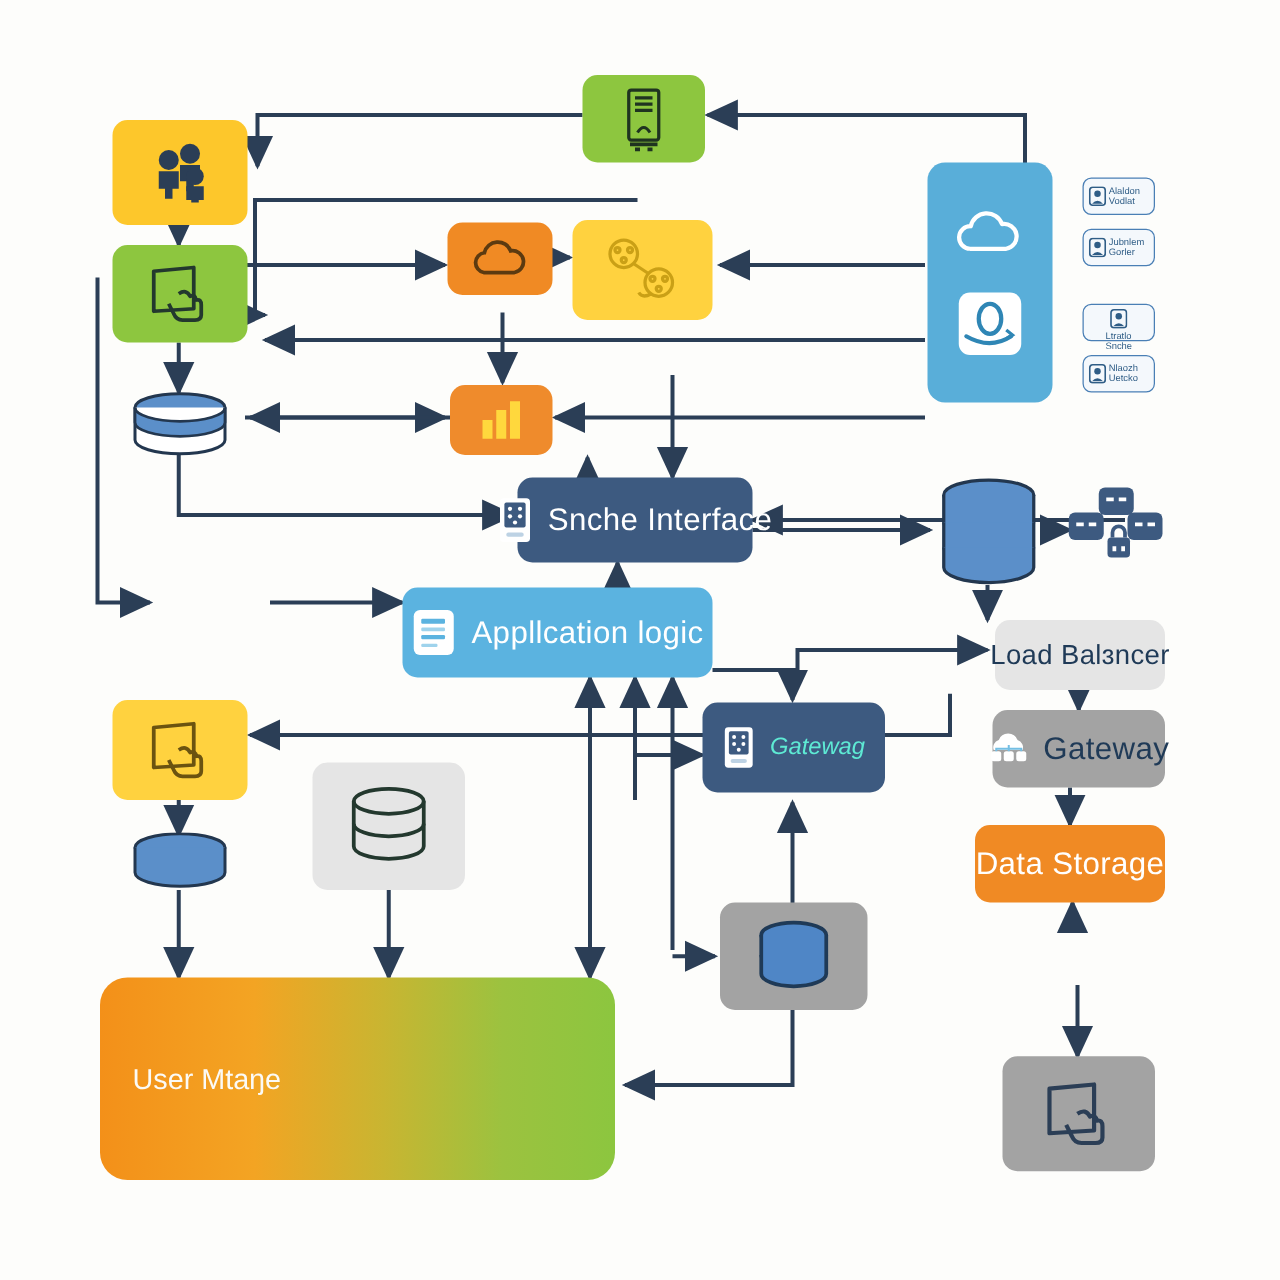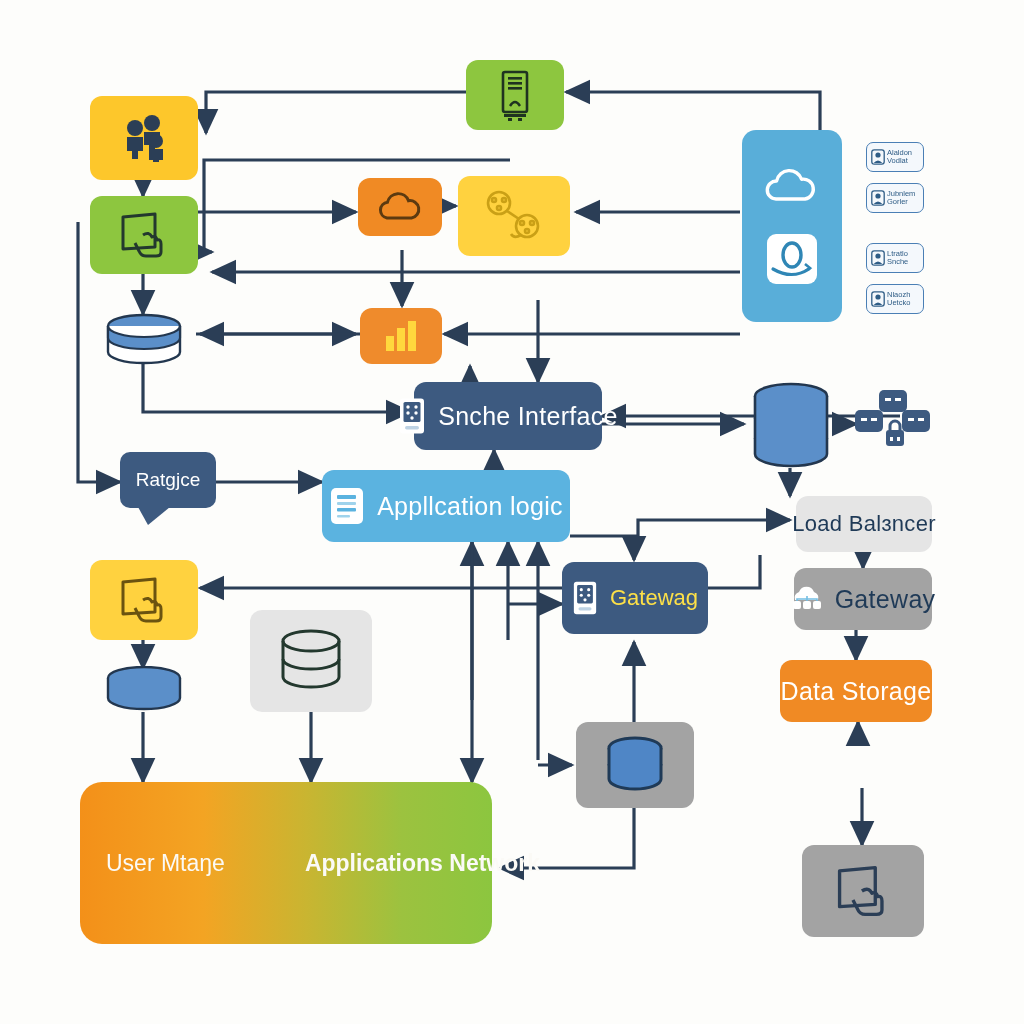--- a/index.html
+++ b/index.html
@@ -16,21 +16,21 @@
 
   .node{position:absolute;z-index:3;box-sizing:border-box;
         display:flex;align-items:center;justify-content:center;
         border-radius:12px;}
   .node.lbl{gap:12px;padding:0 14px;}
   .node .txt{white-space:nowrap;}
 
   
   .t-white-lg{color:#ffffff;font-size:25px;letter-spacing:.3px;}
   .t-dark-lg{color:#1f3a57;font-size:25px;letter-spacing:.3px;}
-  .t-white-md{color:#fde047;font-size:22px;}
+  .t-white-md{color:#5eead4;font-size:19px;font-style:italic;}
   .t-white-sm{color:#ffffff;font-size:19px;}
   .t-dark-md{color:#2b2b2b;font-size:22px;}
   .t-grad{color:#fbfaf6;font-size:23px;}
 
   
   .f-darkblue{background:#3d5a80;}
   .f-midblue{background:#5bb3e0;}
   .f-lightblue{background:#a3a3a3;}
   .f-panelblue{background:#59aed9;}
   .f-green{background:#8dc63f;}
@@ -258,21 +258,21 @@
     <svg class="icon" width="14" height="16" viewBox="0 0 14 16">
       <rect x="0.8" y="0.8" width="12.4" height="14.4" rx="2.4" fill="none" stroke="#2f5d86" stroke-width="1.3"></rect>
       <circle cx="7" cy="6" r="2.6" fill="#2f5d86"></circle>
         <path d="M2.6 14 q4.4 -5 8.8 0z" fill="#2f5d86"></path>
     </svg>
     <span class="ct">
         <span>Jubnlem</span>
         <span>Gorler</span>
       </span>
   </div>
-  <div class="chip" style="left:866px;top:243px;width:58px;height:30px;">
+  <div class="chip" style="left:866px;top:243px;width:58px;height:30px;flex-direction:column;">
     <svg class="icon" width="14" height="16" viewBox="0 0 14 16">
       <rect x="0.8" y="0.8" width="12.4" height="14.4" rx="2.4" fill="none" stroke="#2f5d86" stroke-width="1.3"></rect>
       <circle cx="7" cy="6" r="2.6" fill="#2f5d86"></circle>
         <path d="M2.6 14 q4.4 -5 8.8 0z" fill="#2f5d86"></path>
     </svg>
     <span class="ct">
         <span>Ltratlo</span>
         <span>Snche</span>
       </span>
   </div>
@@ -297,23 +297,20 @@
           <circle cx="18" cy="10" r="1.7"></circle>
         <circle cx="10" cy="16" r="1.7"></circle>
           <circle cx="18" cy="16" r="1.7"></circle>
           <circle cx="14" cy="21" r="1.7"></circle>
         </g>
       <rect x="7" y="29" width="14" height="3.4" rx="1.7" fill="#bdd2e4"></rect>
     </svg>
     <span class="txt t-white-lg">Snche Interface</span>
   </div>
 
-  <div class="bubble" style="left:120px;top:452px;width:96px;height:56px;">
-    <span class="t-white-sm">Ratgjce</span>
-  </div>
 
   <div class="node lbl f-midblue" style="left:322px;top:470px;width:248px;height:72px;">
     <svg class="icon" width="36" height="40" viewBox="0 0 36 40">
       <rect x="2" y="2" width="32" height="36" rx="5" fill="#ffffff"></rect>
       <rect x="8" y="9" width="19" height="4" rx="1" fill="#5bb3e0"></rect>
       <rect x="8" y="16" width="19" height="3" rx="1" fill="#9fd3ec"></rect>
       <rect x="8" y="22" width="19" height="3.4" rx="1" fill="#5bb3e0"></rect>
       <rect x="8" y="29" width="13" height="2.6" rx="1" fill="#9fd3ec"></rect>
     </svg>
     <span class="txt t-white-lg">Appllcation logic</span>
@@ -432,16 +429,15 @@
       <g stroke="#1f3a57" stroke-width="3" fill="#4f86c6">
         <ellipse cx="34" cy="13" rx="26" ry="10"></ellipse>
         <path d="M8 13 L8 29 a26 10 0 0 0 52 0 L60 13"></path>
         <path d="M8 29 L8 44 a26 10 0 0 0 52 0 L60 29"></path>
       </g>
     </svg>
   </div>
 
   <div class="node f-gradient" style="left:80px;top:782px;width:412px;height:162px;border-radius:22px;justify-content:flex-start;padding:0 26px;gap:80px;">
     <span class="txt t-grad">User Mtaŋe</span>
-    <span class="txt t-grad" style="font-weight:600;">Applications Network</span>
   </div>
 
 </div>
 
 </body></html>

